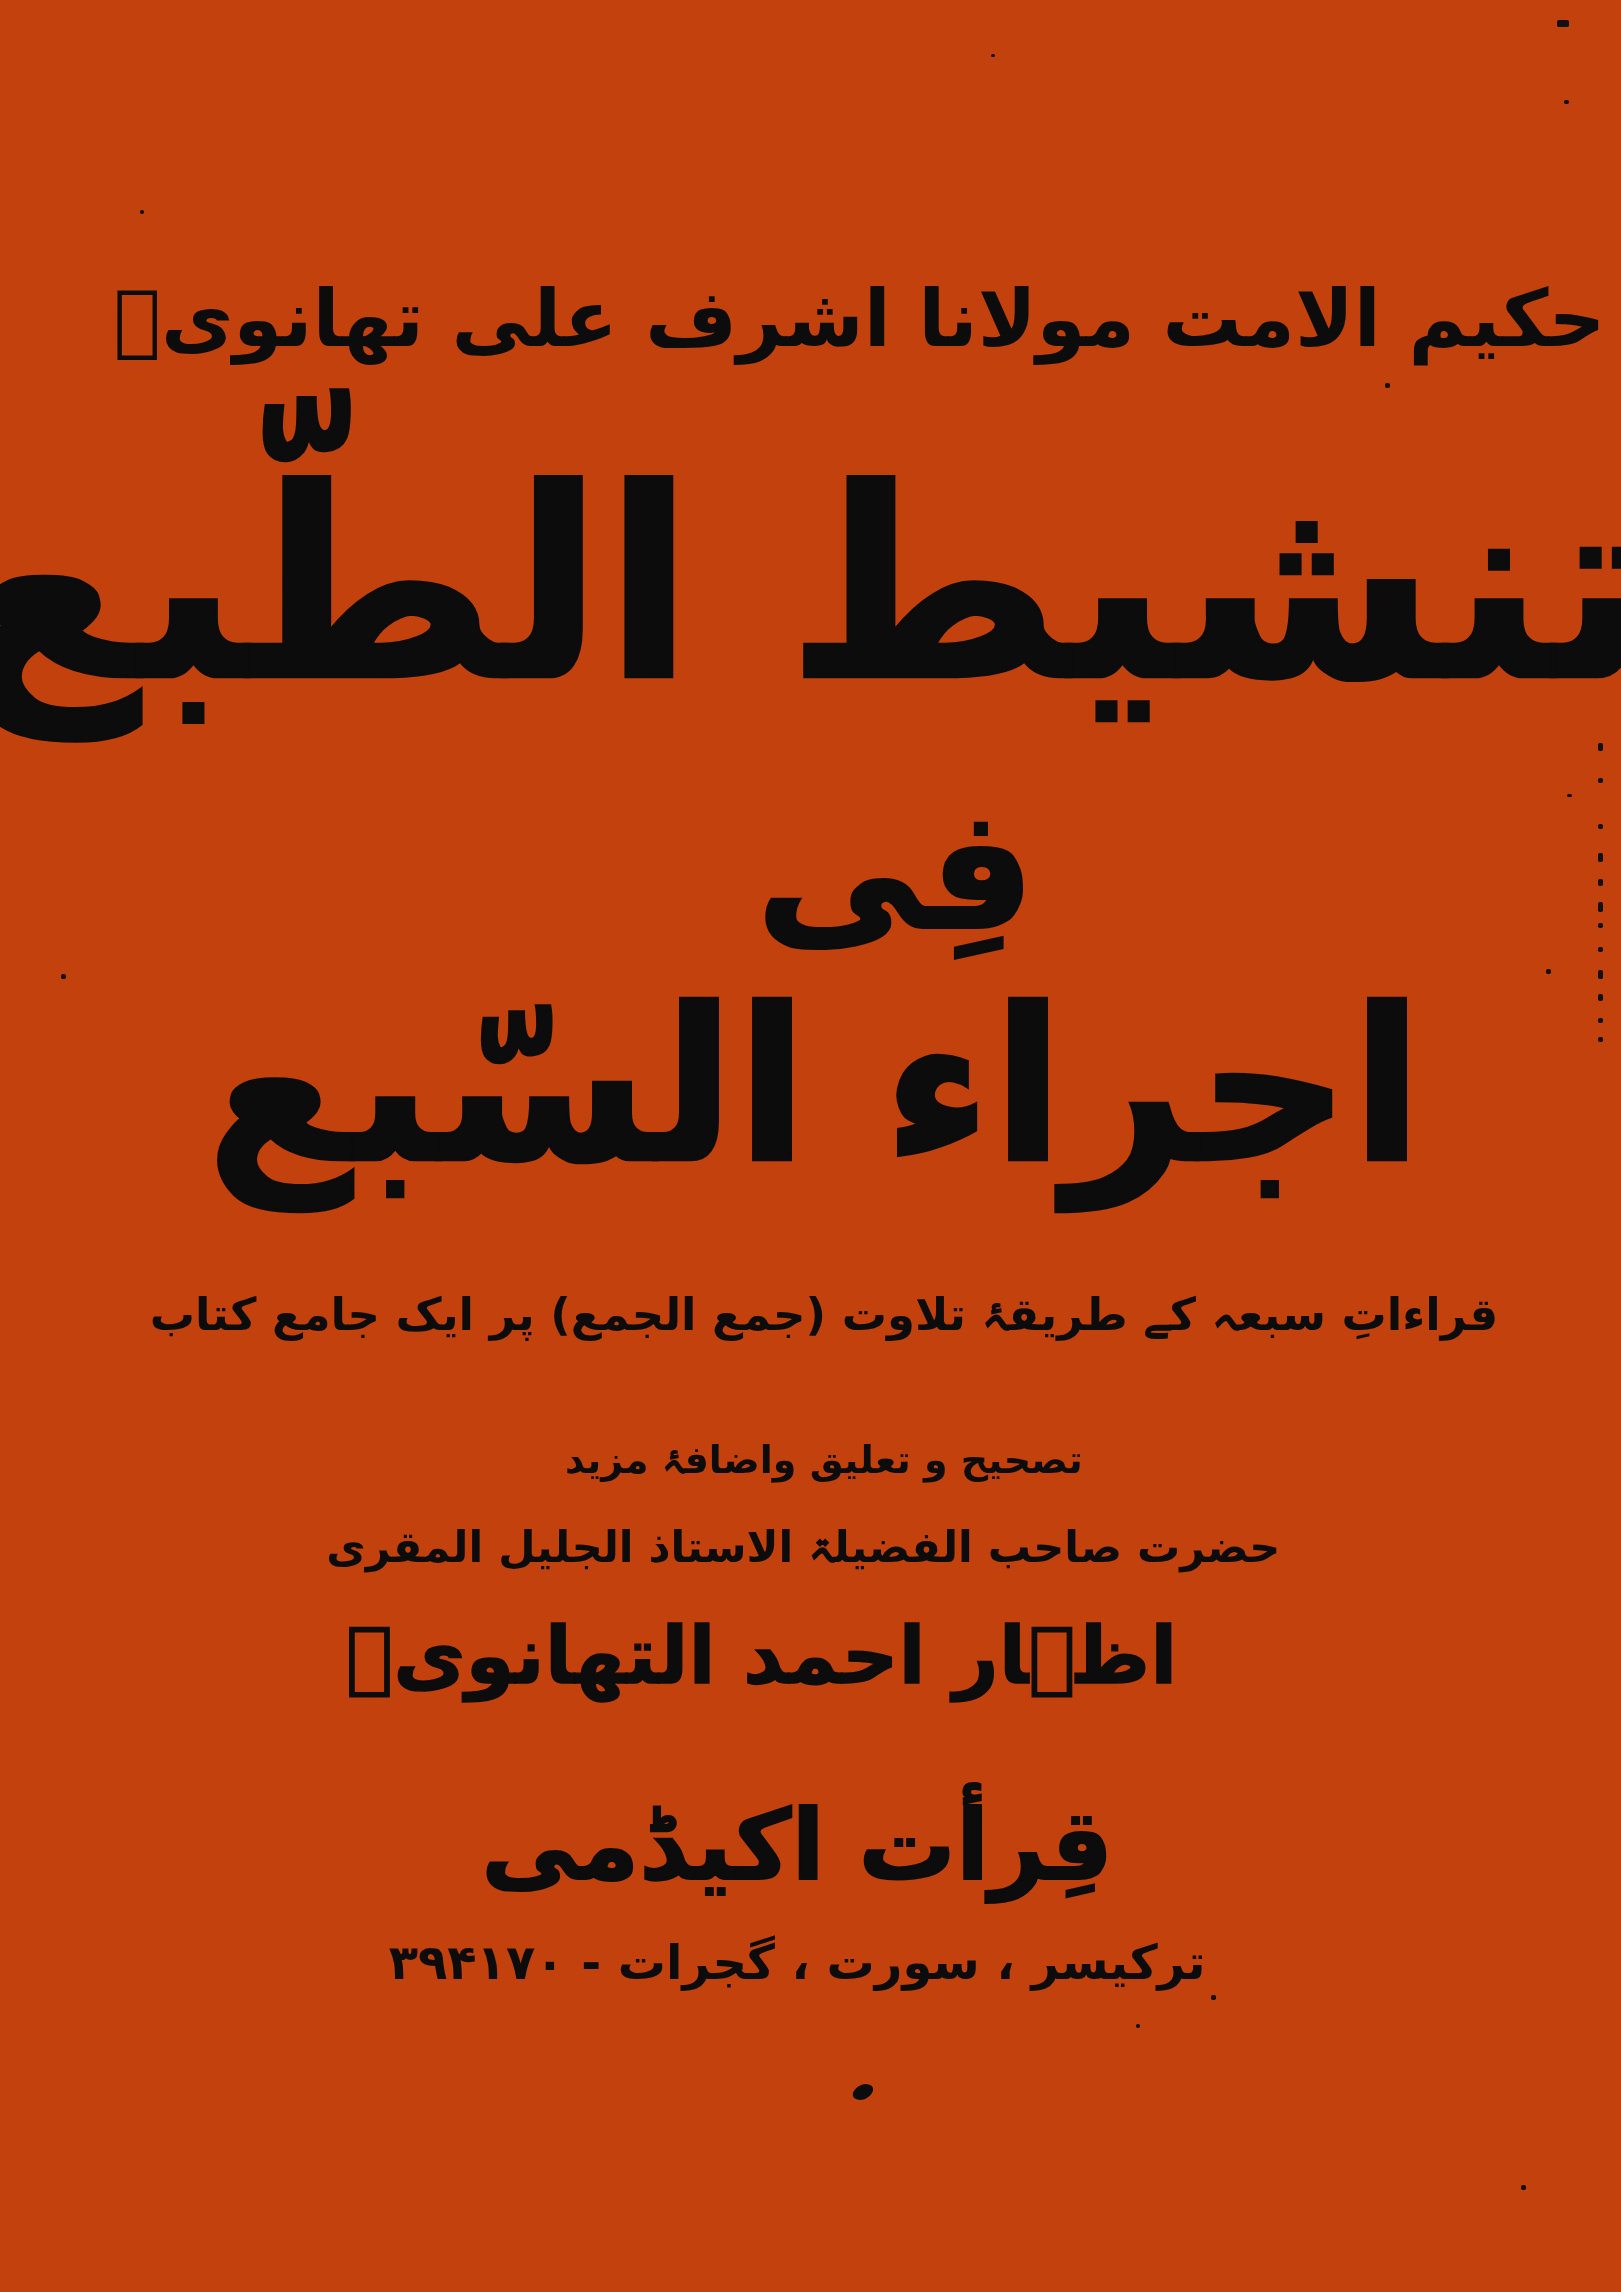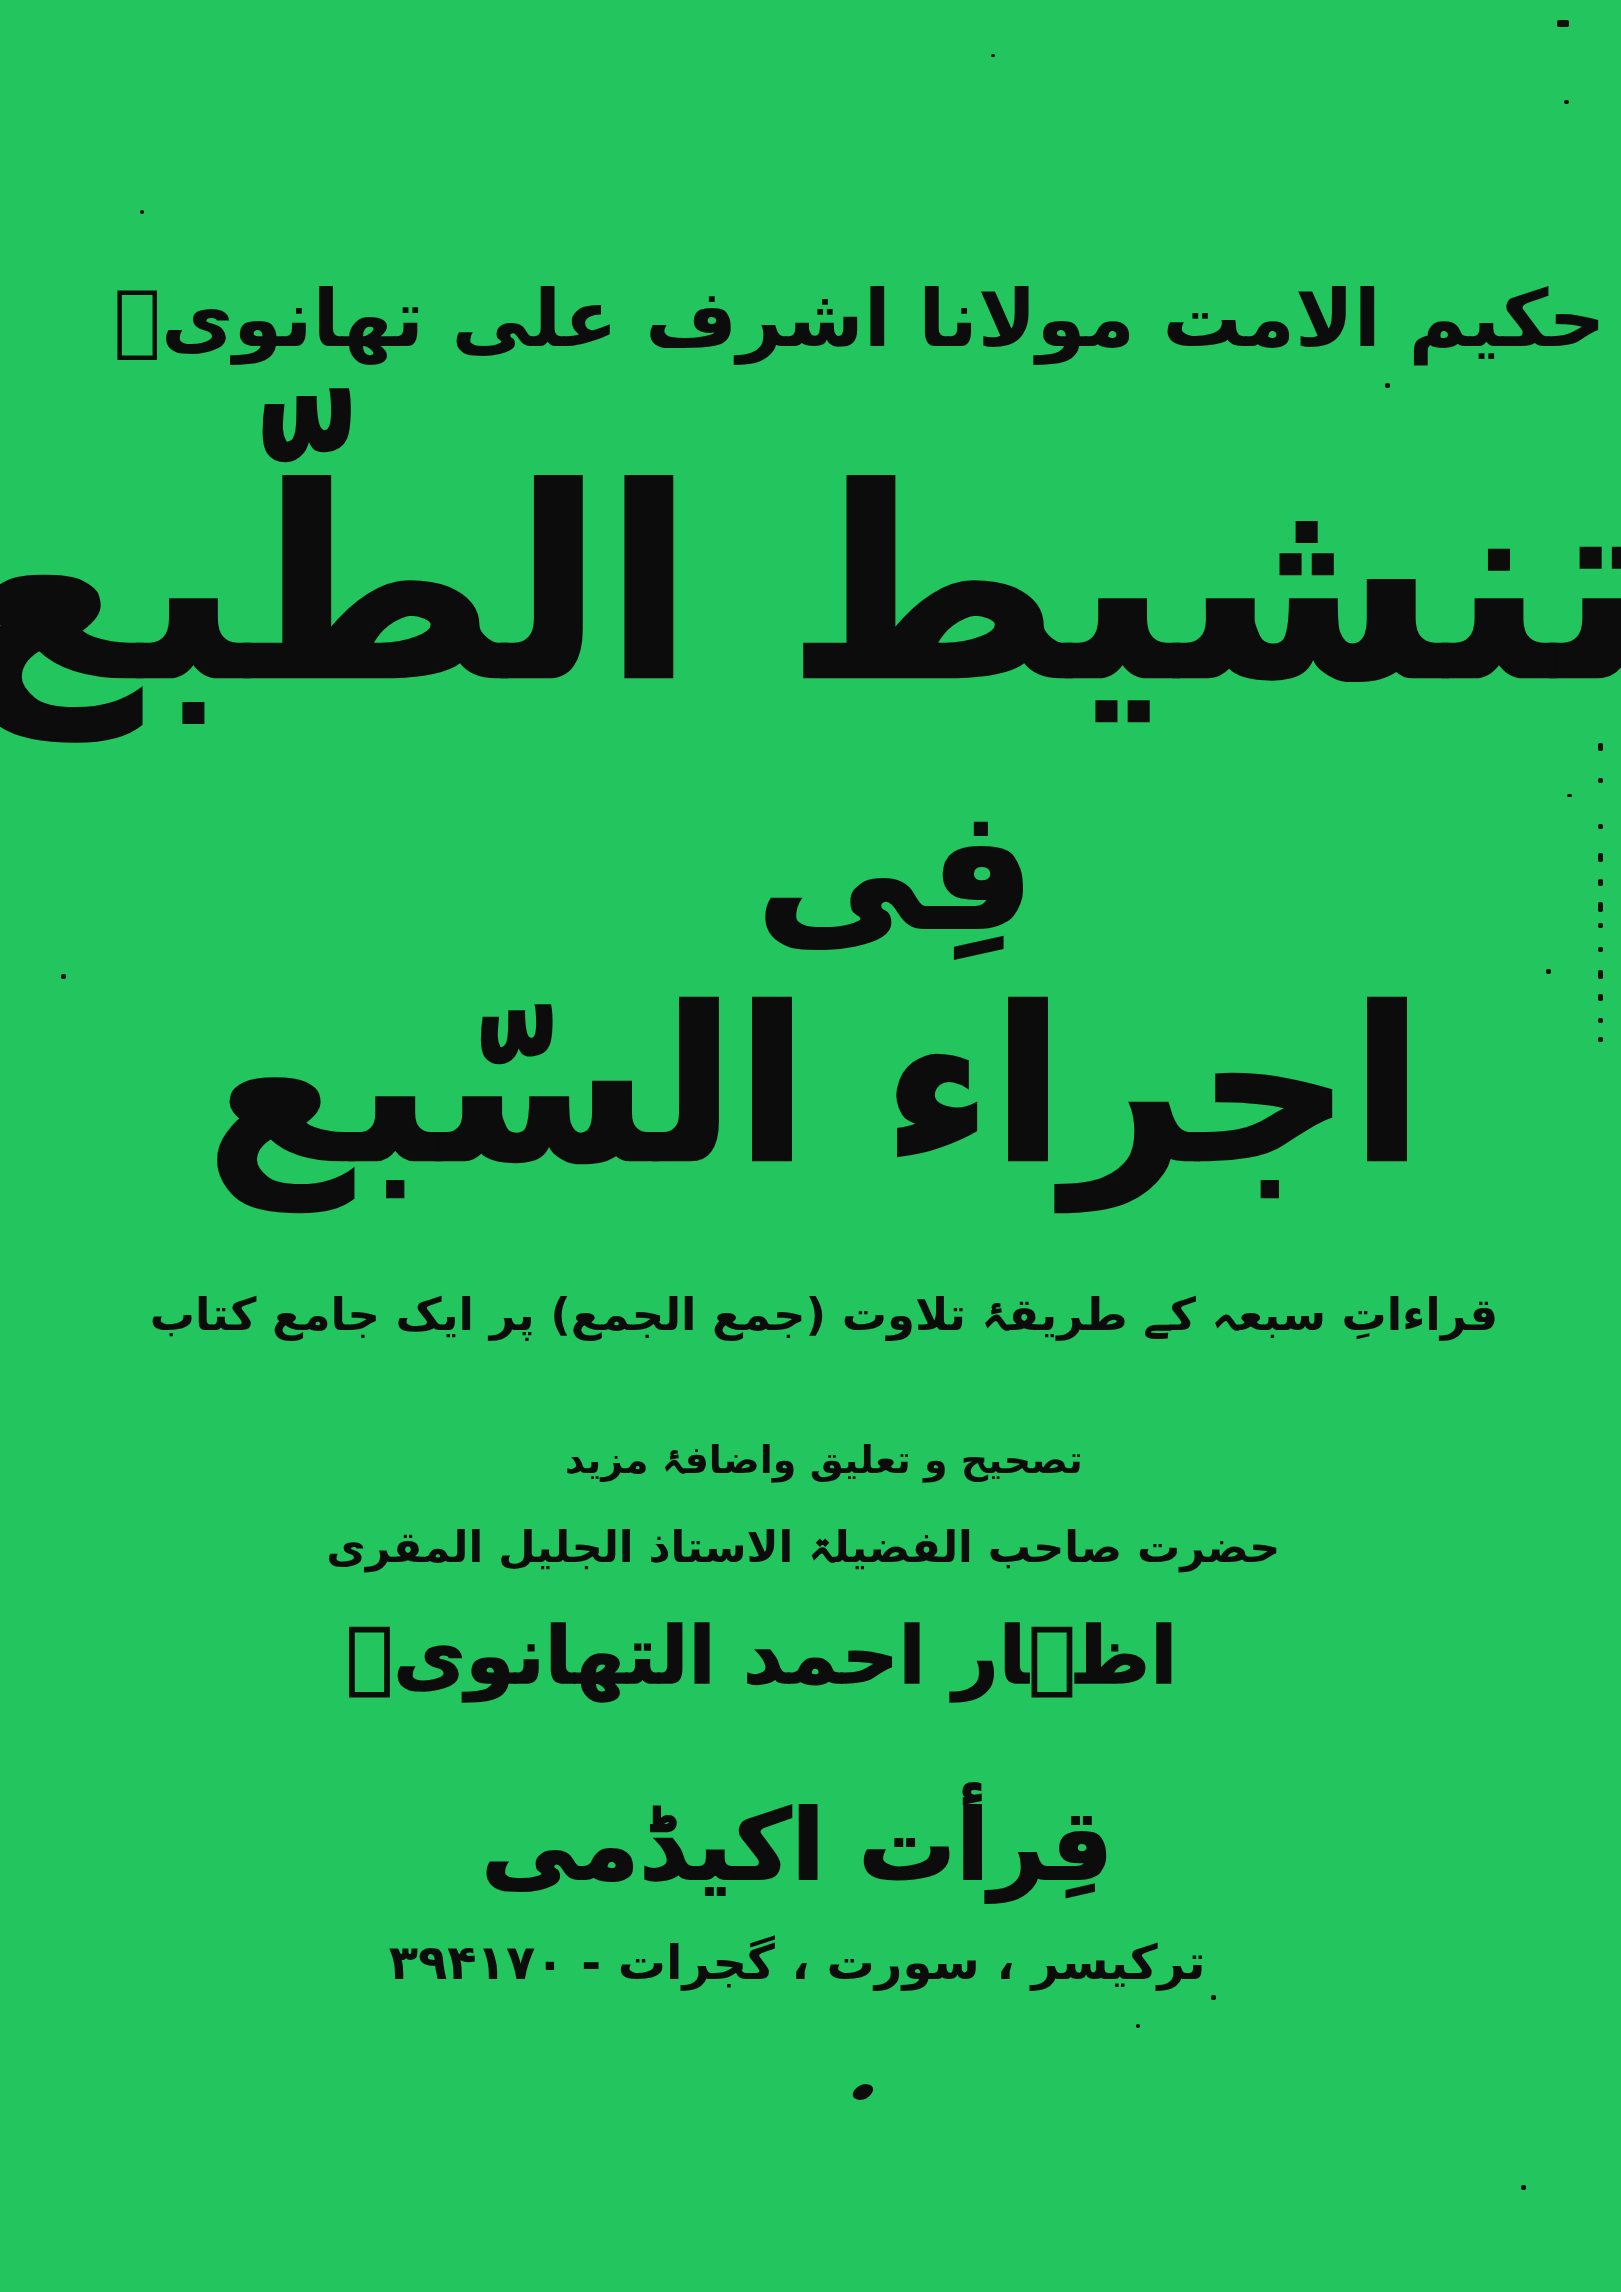--- a/index.html
+++ b/index.html
@@ -1,20 +1,20 @@
 <!DOCTYPE html>
 <html lang="ur" style="font-size:14.3px"><head>
 <meta charset="utf-8">
 <style>
   html,body{margin:0;padding:0;}
   body{background:#888;}
   .page{
     position:relative;
     width:1621px;height:2293px;
-    background:#22c55e;
+    background:#c2410c;
     overflow:hidden;
     font-family:"DejaVu Sans",sans-serif;
   }
   .line{
     position:absolute;left:0;right:0;
     text-align:center;
     color:#0c0c0c;
     font-weight:bold;
     white-space:nowrap;
     direction:rtl;

